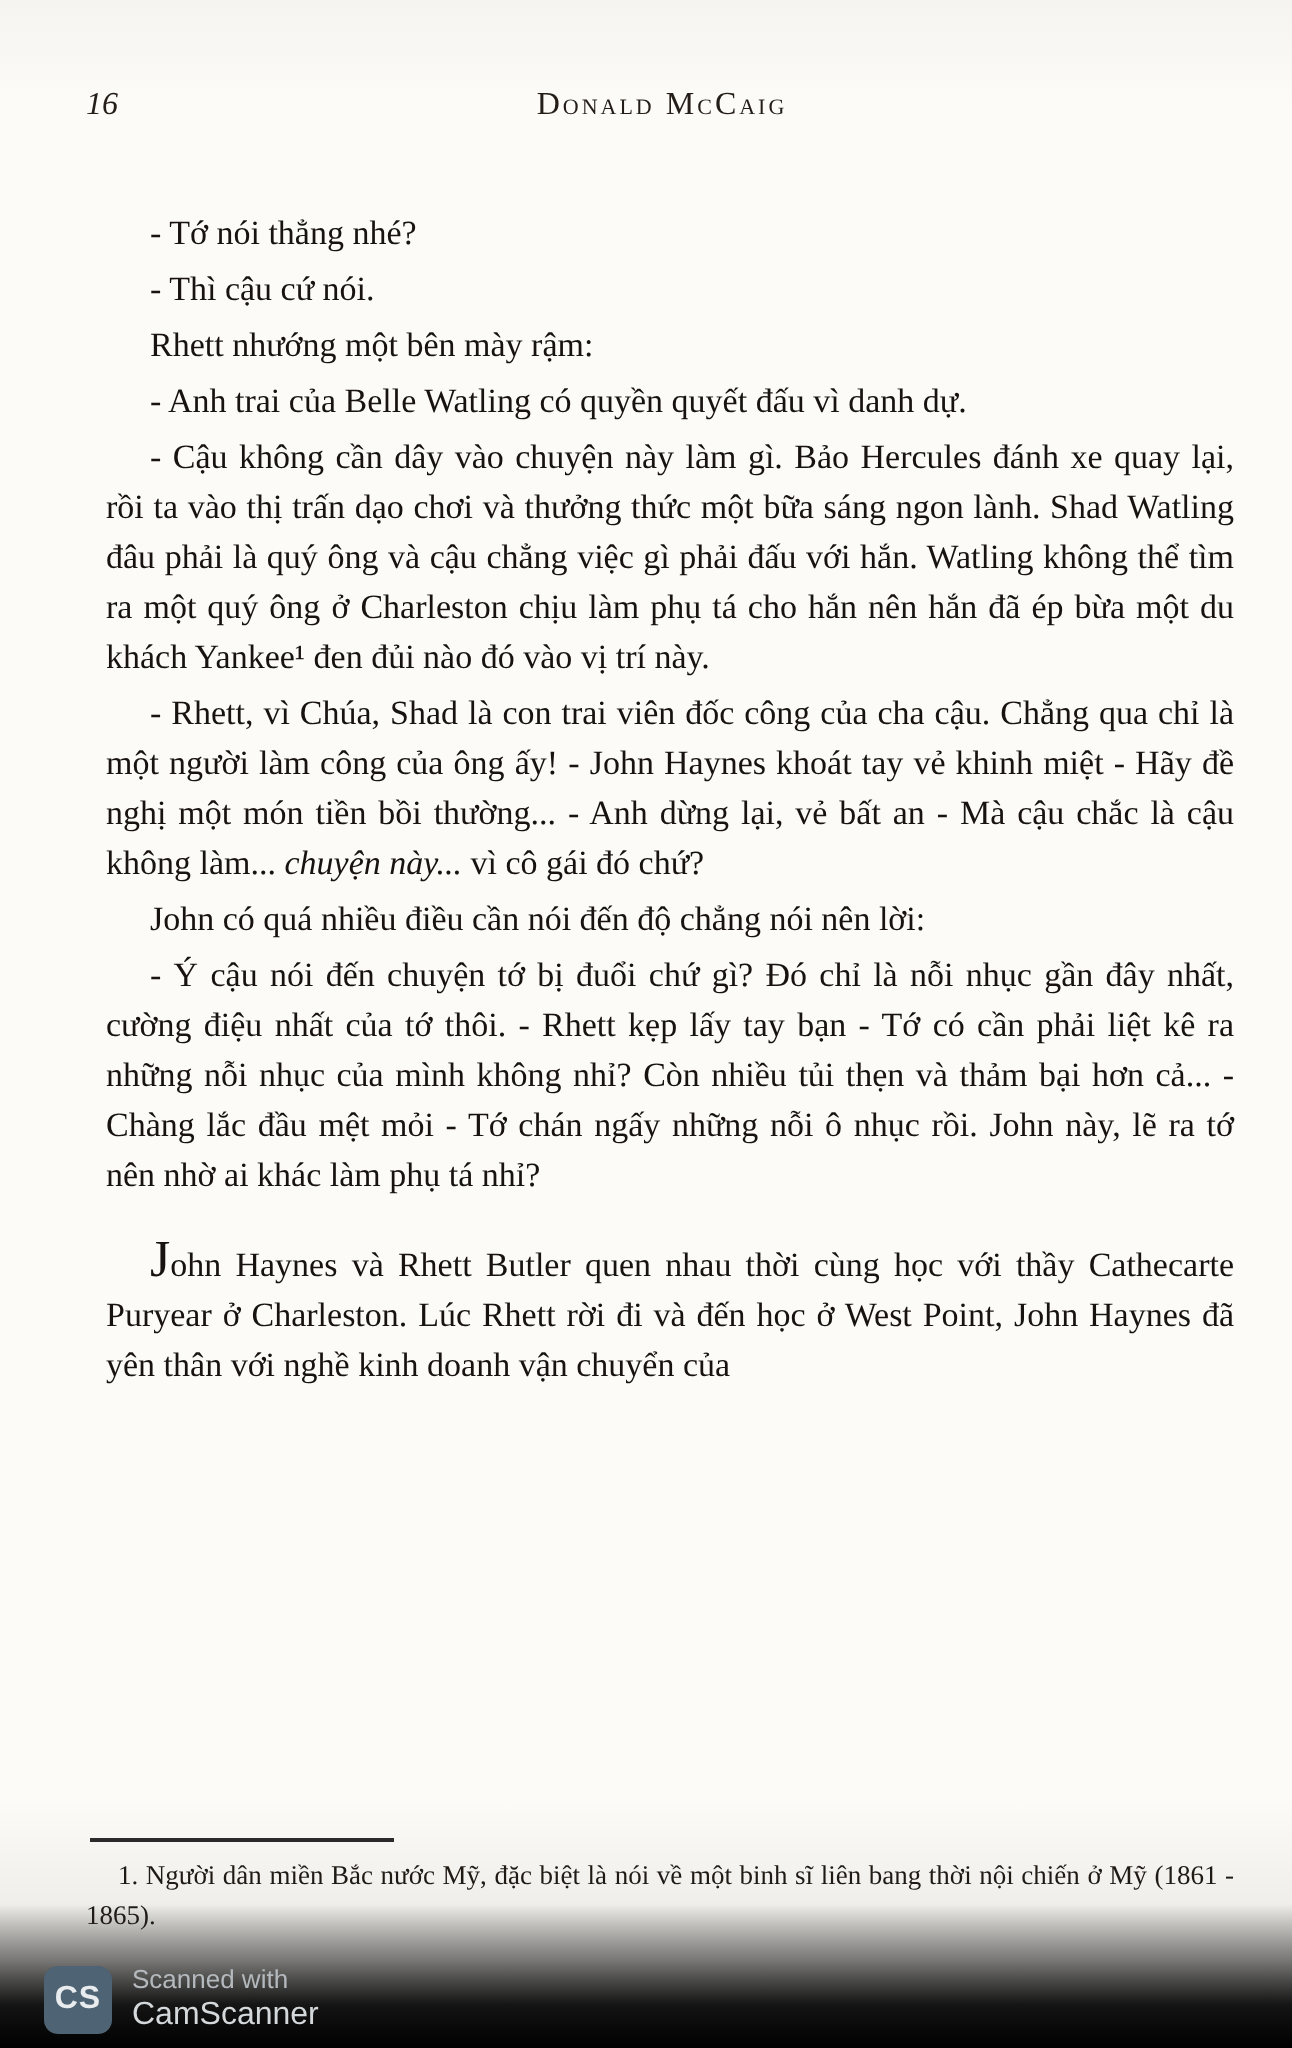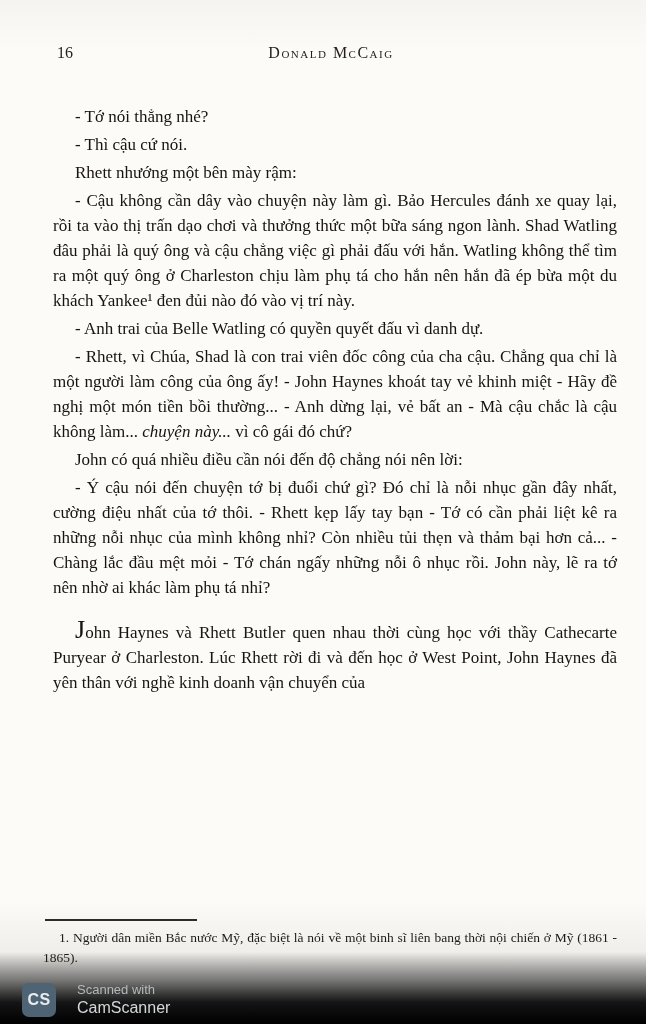--- a/index.html
+++ b/index.html
@@ -7,21 +7,21 @@
     position:relative;
     width:646px;height:1024px;
     margin:0 auto;
     overflow:hidden;
     background:linear-gradient(180deg,#f5f4f0 0%,#fcfbf7 5%,#fcfbf7 88%,#efeeea 93%,#cfcecb 97%,#8a8a88 100%);
     font-family:"Liberation Serif","DejaVu Serif",serif;
     color:#181310;
   }
   .content{position:absolute;left:43px;right:29px;top:44px;}
   .page-header{position:relative;height:22px;margin-bottom:38px;}
-  .page-number{position:absolute;left:14px;top:0;font-size:16px;color:#241d18;text-align:center;}
+  .page-number{position:absolute;left:0;top:0;font-style:italic;font-size:16px;color:#241d18;text-align:center;}
   .running-title{
     position:absolute;left:2px;right:0;top:0;text-align:center;
     font-variant:small-caps;letter-spacing:1.5px;font-size:16px;color:#241d18;
   }
   .body-text p{
     margin:0 0 3px 10px;
     font-size:17px;line-height:25px;
     text-indent:22px;text-align:justify;
   }
   .body-text .section-start{margin-top:17px;}
@@ -29,21 +29,21 @@
   .initial{font-size:26px;line-height:1;}
   .footnote{position:absolute;left:43px;right:29px;bottom:56px;}
   .footnote-rule{width:152px;border:0;border-top:2px solid #2b2b2b;margin:0 0 7px 2px;}
   .footnote p{margin:0;font-size:13.5px;line-height:20px;text-indent:16px;text-align:justify;color:#201a15;}
   .scan-shadow{
     position:absolute;left:0;right:0;bottom:0;height:72px;
     background:linear-gradient(180deg,rgba(40,40,40,0) 0%,rgba(35,35,35,0.55) 40%,rgba(12,12,12,0.95) 70%,#000 100%);
   }
   .watermark{
     position:absolute;left:22px;bottom:7px;
-    display:flex;align-items:center;gap:21px;
+    display:flex;align-items:center;gap:10px;
     font-family:"Liberation Sans","DejaVu Sans",sans-serif;
   }
   .cs-logo{
     width:34px;height:34px;border-radius:7px;
     background:#4e6373;color:#e8ecef;
     display:flex;align-items:center;justify-content:center;
     font-size:16px;font-weight:bold;letter-spacing:0.5px;
   }
   .wm-lines{display:flex;flex-direction:column;justify-content:center;}
   .wm-line1{font-size:13px;color:#b4b9bd;line-height:16px;}
@@ -58,22 +58,22 @@
 
     <div class="page-header">
       <span class="page-number">16</span>
       <span class="running-title">Donald McCaig</span>
     </div>
 
     <div class="body-text">
       <p>- Tớ nói thẳng nhé?</p>
       <p>- Thì cậu cứ nói.</p>
       <p>Rhett nhướng một bên mày rậm:</p>
+      <p>- Anh trai của Belle Watling có quyền quyết đấu vì danh dự.</p>
       <p>- Cậu không cần dây vào chuyện này làm gì. Bảo Hercules đánh xe quay lại, rồi ta vào thị trấn dạo chơi và thưởng thức một bữa sáng ngon lành. Shad Watling đâu phải là quý ông và cậu chẳng việc gì phải đấu với hắn. Watling không thể tìm ra một quý ông ở Charleston chịu làm phụ tá cho hắn nên hắn đã ép bừa một du khách Yankee¹ đen đủi nào đó vào vị trí này.</p>
-      <p>- Anh trai của Belle Watling có quyền quyết đấu vì danh dự.</p>
       <p><span>- Rhett, vì Chúa, Shad là con trai viên đốc công của cha cậu. Chẳng qua chỉ là một người làm công của ông ấy! - John Haynes khoát tay vẻ khinh miệt - Hãy đề nghị một món tiền bồi thường... - Anh dừng lại, vẻ bất an - Mà cậu chắc là cậu không làm... </span><span class="emphasis">chuyện này...</span><span> vì cô gái đó chứ?</span></p>
       <p>John có quá nhiều điều cần nói đến độ chẳng nói nên lời:</p>
       <p>- Ý cậu nói đến chuyện tớ bị đuổi chứ gì? Đó chỉ là nỗi nhục gần đây nhất, cường điệu nhất của tớ thôi. - Rhett kẹp lấy tay bạn - Tớ có cần phải liệt kê ra những nỗi nhục của mình không nhỉ? Còn nhiều tủi thẹn và thảm bại hơn cả... - Chàng lắc đầu mệt mỏi - Tớ chán ngấy những nỗi ô nhục rồi. John này, lẽ ra tớ nên nhờ ai khác làm phụ tá nhỉ?</p>
       <p class="section-start"><span class="initial">J</span><span>ohn Haynes và Rhett Butler quen nhau thời cùng học với thầy Cathecarte Puryear ở Charleston. Lúc Rhett rời đi và đến học ở West Point, John Haynes đã yên thân với nghề kinh doanh vận chuyển của</span></p>
     </div>
 
   </div>
 
   <div class="footnote">
     <hr class="footnote-rule">

